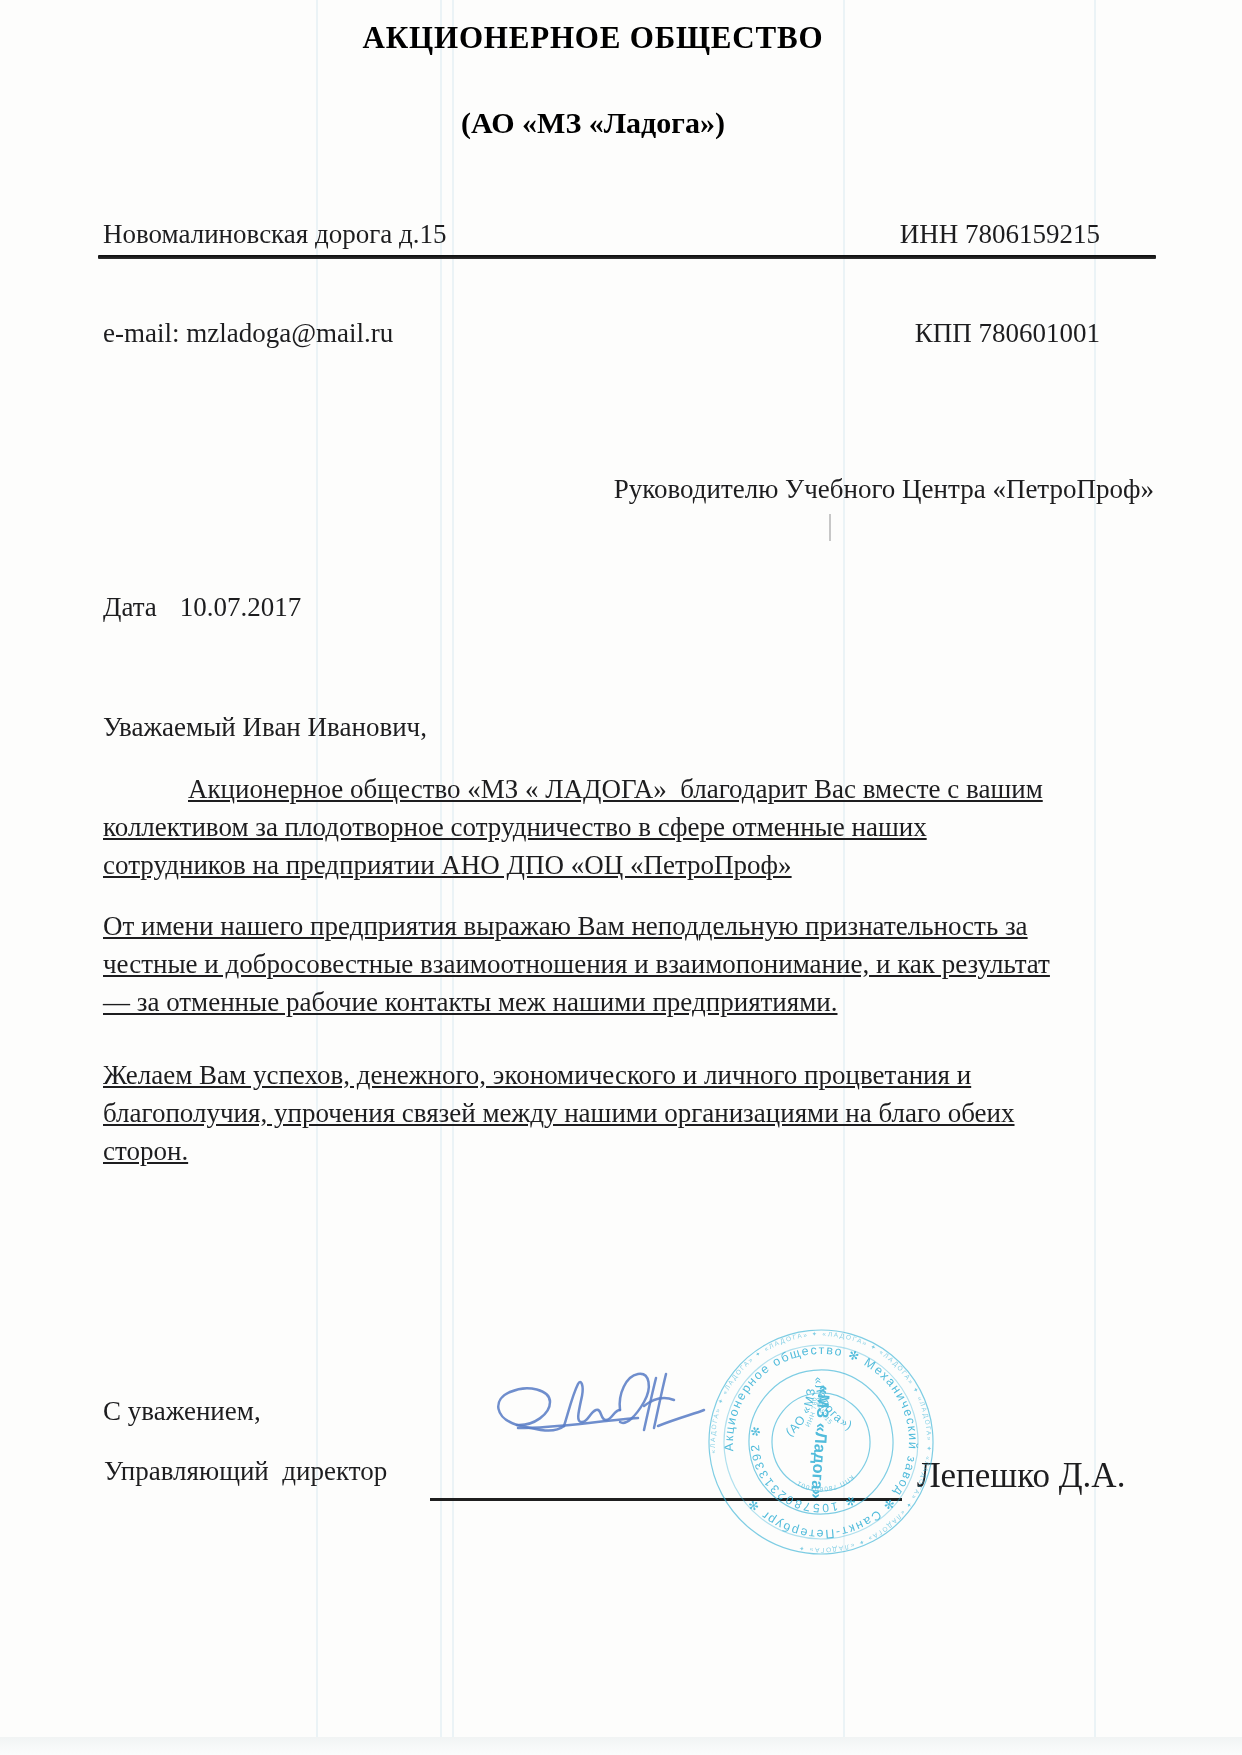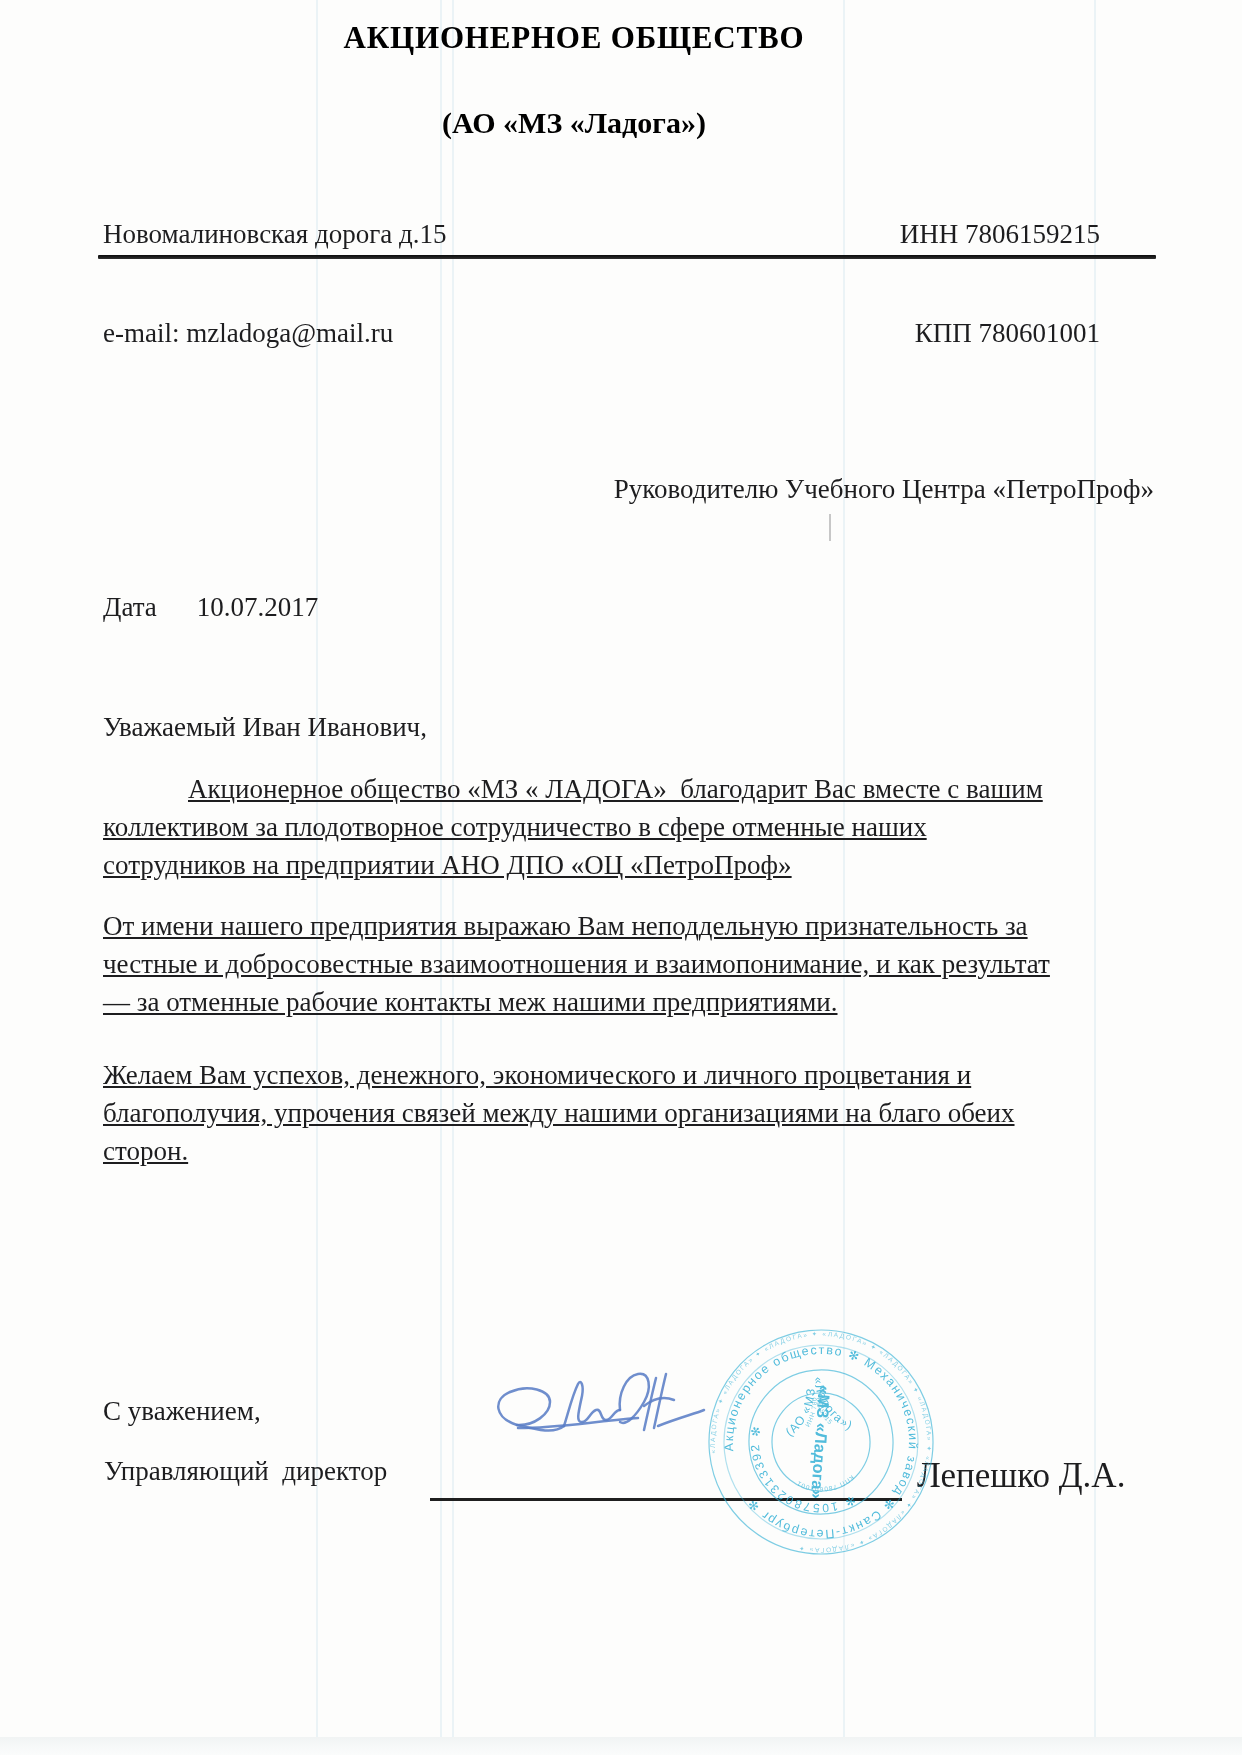--- a/index.html
+++ b/index.html
@@ -1,29 +1,29 @@
 <!DOCTYPE html>
 <html><head>
 <meta charset="utf-8">
 <style>
   html,body{margin:0;padding:0;background:#ffffff;}
   .page{position:relative;width:1242px;height:1755px;background:#fdfdfc;overflow:hidden;
         font-family:"Liberation Serif", serif;color:#1d1d1f;}
   .abs{position:absolute;}
-  .title{left:0;width:1148px;text-align:center;font-weight:700;color:#000;white-space:pre-wrap;}
+  .title{left:0;width:1148px;text-align:center;font-weight:700;color:#000;white-space:pre-wrap;padding-left:19px;}
   .t1{top:20px;font-size:31px;letter-spacing:0.8px;}
   .t2{top:62px;font-size:31px;letter-spacing:0.8px;}
   .t3{top:106px;font-size:30px;}
   .addr{left:103px;top:152px;font-size:27px;line-height:33px;white-space:pre-wrap;}
   .ids{right:142px;top:152px;font-size:27px;line-height:33px;text-align:right;white-space:pre-wrap;}
   .rule{left:98px;top:255px;width:1058px;height:4px;background:linear-gradient(#0b0b0b,#303030);border-radius:1px;}
   .addressee{right:88px;top:474px;font-size:27px;white-space:pre-wrap;}
   .tick{left:829px;top:514px;width:2px;height:27px;background:#9a9a9a;opacity:.55;}
   .dateline{left:103px;top:592px;font-size:27px;}
-  .dateline .val{margin-left:40px;}
+  .dateline .val{margin-left:23px;}
   .salut{left:103px;top:712px;font-size:27px;white-space:pre-wrap;}
   .para{left:103px;width:1062px;font-size:27px;line-height:38px;text-decoration:underline;}
   .para .line{white-space:pre-wrap;}
   .para .indent{text-indent:85px;}
   .p1{top:770px;} .p2{top:907px;} .p3{top:1056px;} .p4{top:1179px;}
   .closing{left:103px;top:1396px;font-size:27px;white-space:pre-wrap;}
   .role{left:104px;top:1456px;font-size:27px;white-space:pre-wrap;}
   .sigline{left:430px;top:1460px;width:472px;height:38px;border-bottom:3px solid #1f1f1f;}
   .signame{left:917px;top:1456px;font-size:35px;white-space:pre-wrap;}
   .sig-svg{left:478px;top:1368px;}

